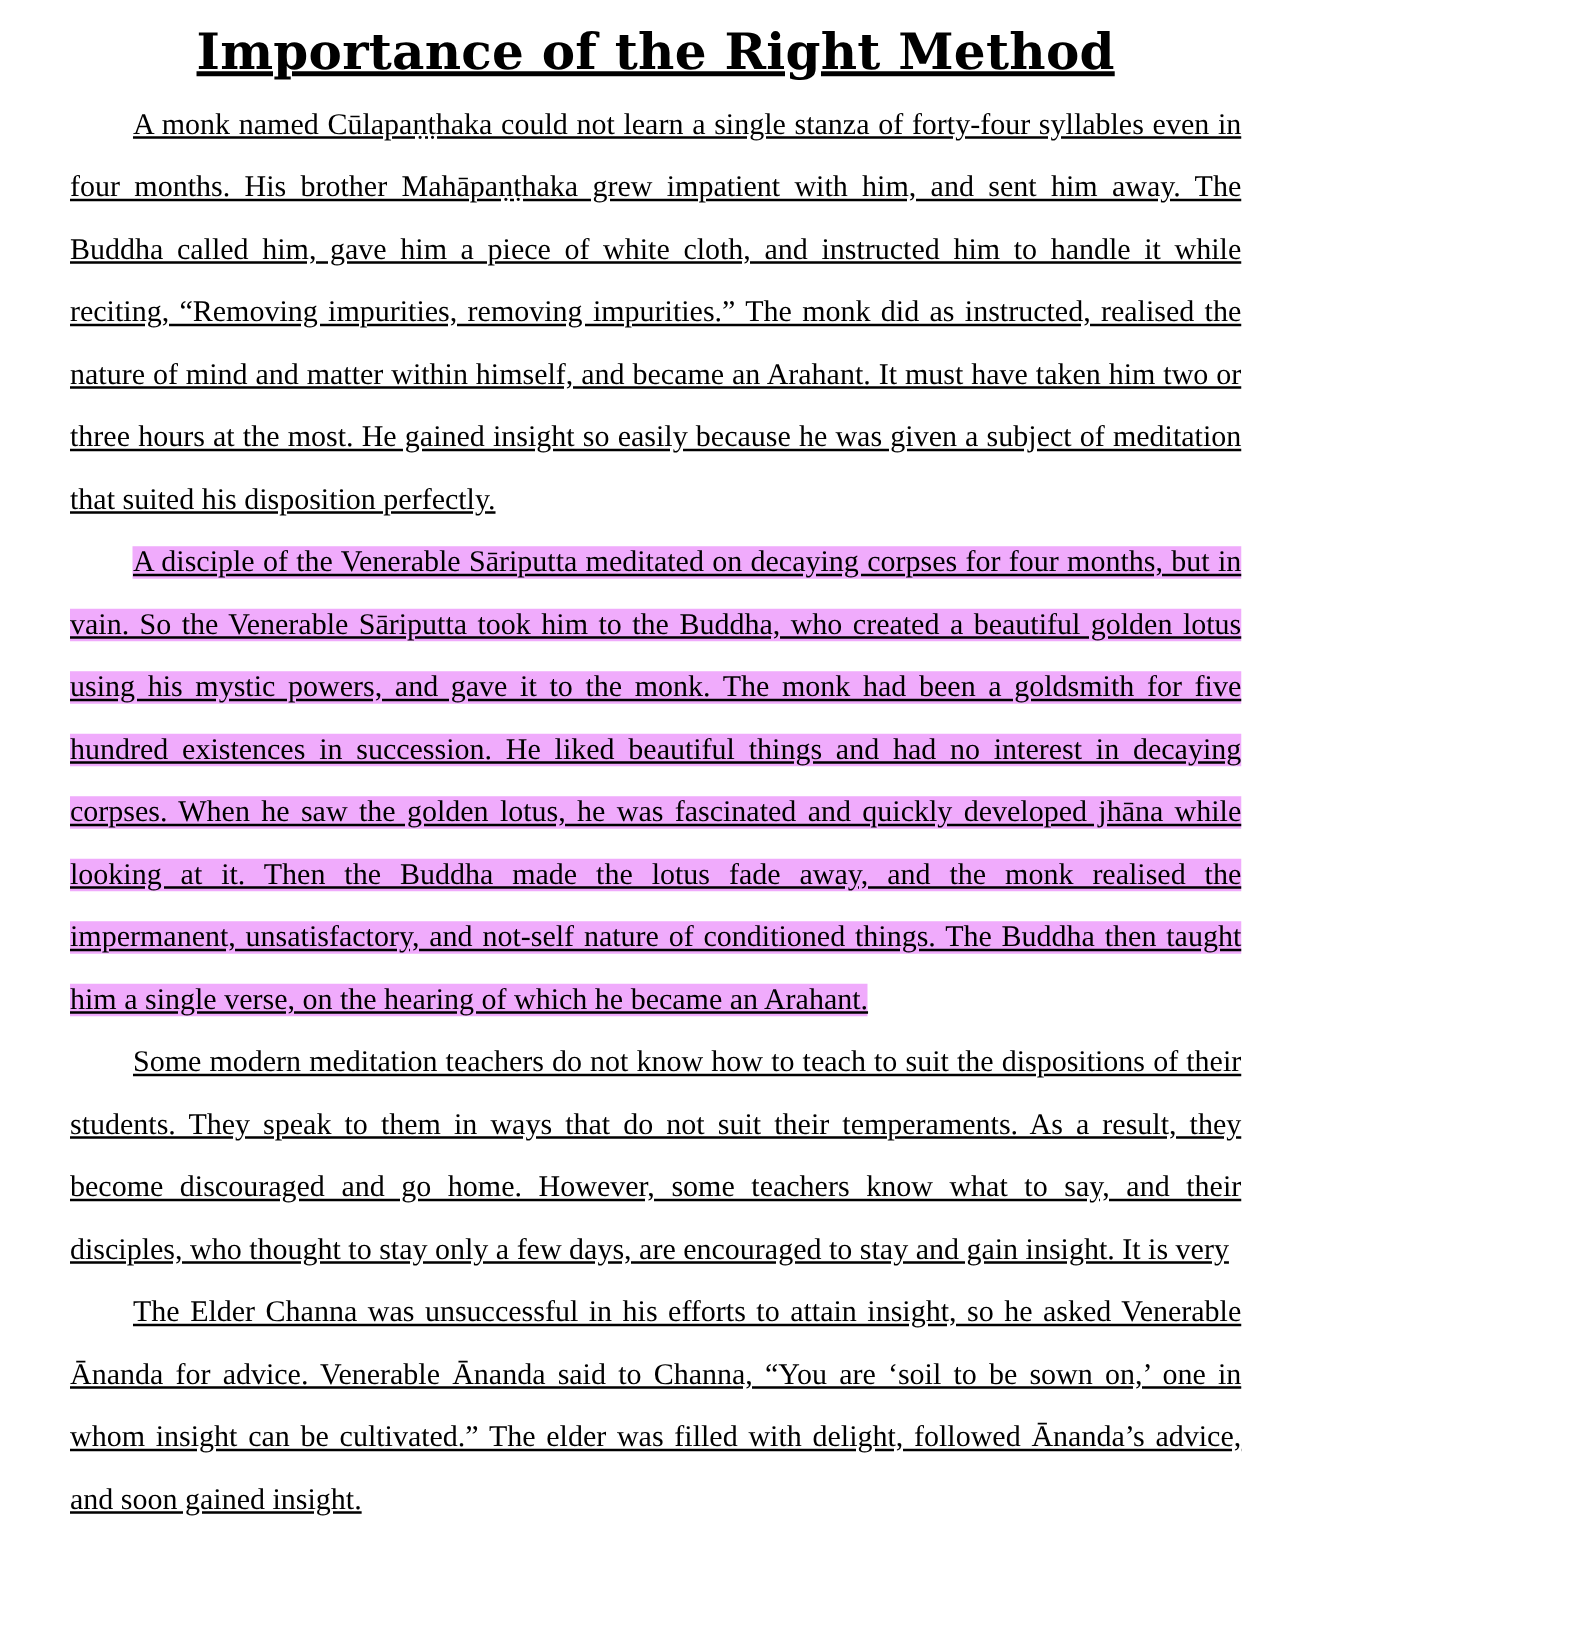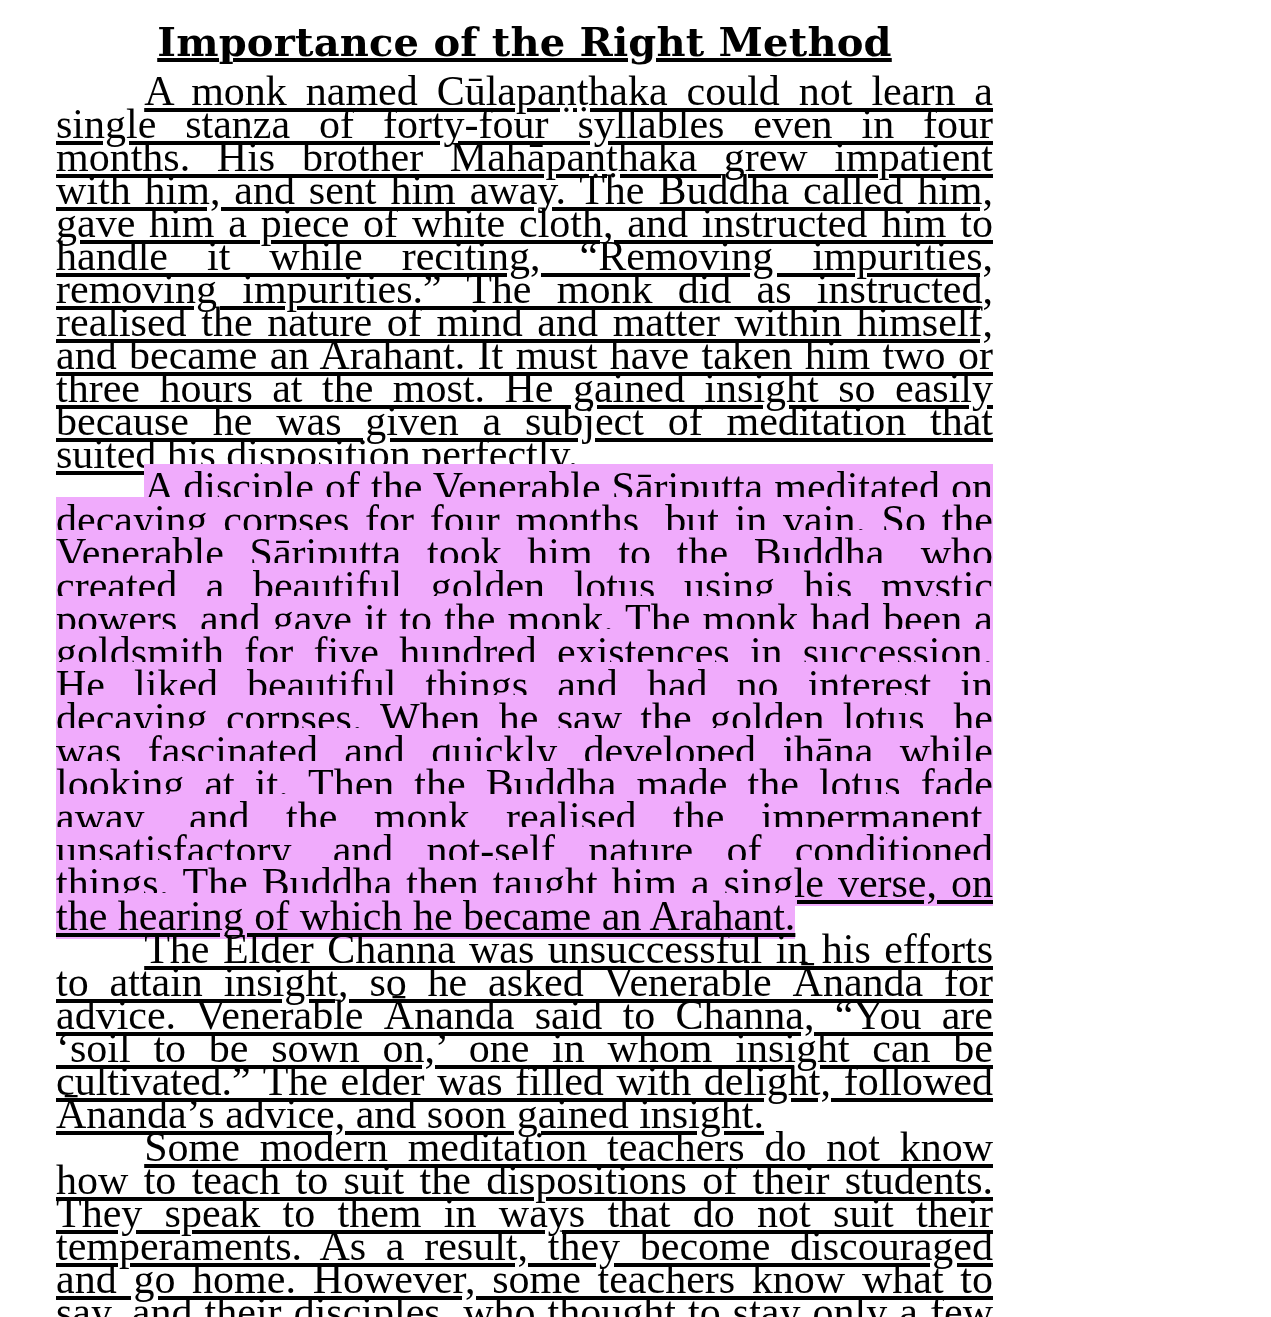--- a/index.html
+++ b/index.html
@@ -22,22 +22,22 @@
   }
   h1.title {
     font-family: "DejaVu Serif", serif;
     font-size: 40px;
     font-weight: bold;
     text-align: center;
     margin: 0 0 10px 0;
     letter-spacing: 0.2px;
   }
   p.para {
-    font-size: 42px;
-    line-height: 33px;
+    font-size: 24px;
+    line-height: 50px;
     margin: 0;
     text-align: justify;
     text-indent: 2.1em;
     hyphens: none;
   }
   .hl {
     background-color: #f0abfc;
     box-decoration-break: clone;
     -webkit-box-decoration-break: clone;
   }
@@ -53,19 +53,19 @@
 
   <p class="para">
     <span>A monk named Cūlapaṇṭhaka could not learn a single stanza of forty-four syllables even in four months. His brother Mahāpaṇṭhaka grew impatient with him, and sent him away. The Buddha called him, gave him a piece of white cloth, and instructed him to handle it while reciting, “Removing impurities, removing impurities.” The monk did as instructed, realised the nature of mind and matter within himself, and became an Arahant. It must have taken him two or three hours at the most. He gained insight so easily because he was given a subject of meditation that suited his disposition perfectly.</span>
   </p>
 
   <p class="para highlighted">
     <span class="hl">A disciple of the Venerable Sāriputta meditated on decaying corpses for four months, but in vain. So the Venerable Sāriputta took him to the Buddha, who created a beautiful golden lotus using his mystic powers, and gave it to the monk. The monk had been a goldsmith for five hundred existences in succession. He liked beautiful things and had no interest in decaying corpses. When he saw the golden lotus, he was fascinated and quickly developed jhāna while looking at it. Then the Buddha made the lotus fade away, and the monk realised the impermanent, unsatisfactory, and not-self nature of conditioned things. The Buddha then taught him a single verse, on the hearing of which he became an Arahant.</span>
   </p>
 
   <p class="para">
-    <span>The Elder Channa was unsuccessful in his efforts to attain insight, so he asked Venerable Ānanda for advice. Venerable Ānanda said to Channa, “You are ‘soil to be sown on,’ one in whom insight can be cultivated.” The elder was filled with delight, followed Ānanda’s advice, and soon gained insight.</span>
+    <span> Some modern meditation teachers do not know how to teach to suit the dispositions of their students. They speak to them in ways that do not suit their temperaments. As a result, they become discouraged and go home. However, some teachers know what to say, and their disciples, who thought to stay only a few days, are encouraged to stay and gain insight. It is very</span>
   </p>
 
   <p class="para">
-    <span> Some modern meditation teachers do not know how to teach to suit the dispositions of their students. They speak to them in ways that do not suit their temperaments. As a result, they become discouraged and go home. However, some teachers know what to say, and their disciples, who thought to stay only a few days, are encouraged to stay and gain insight. It is very</span>
+    <span>The Elder Channa was unsuccessful in his efforts to attain insight, so he asked Venerable Ānanda for advice. Venerable Ānanda said to Channa, “You are ‘soil to be sown on,’ one in whom insight can be cultivated.” The elder was filled with delight, followed Ānanda’s advice, and soon gained insight.</span>
   </p>
 </div>
 
 </body></html>

